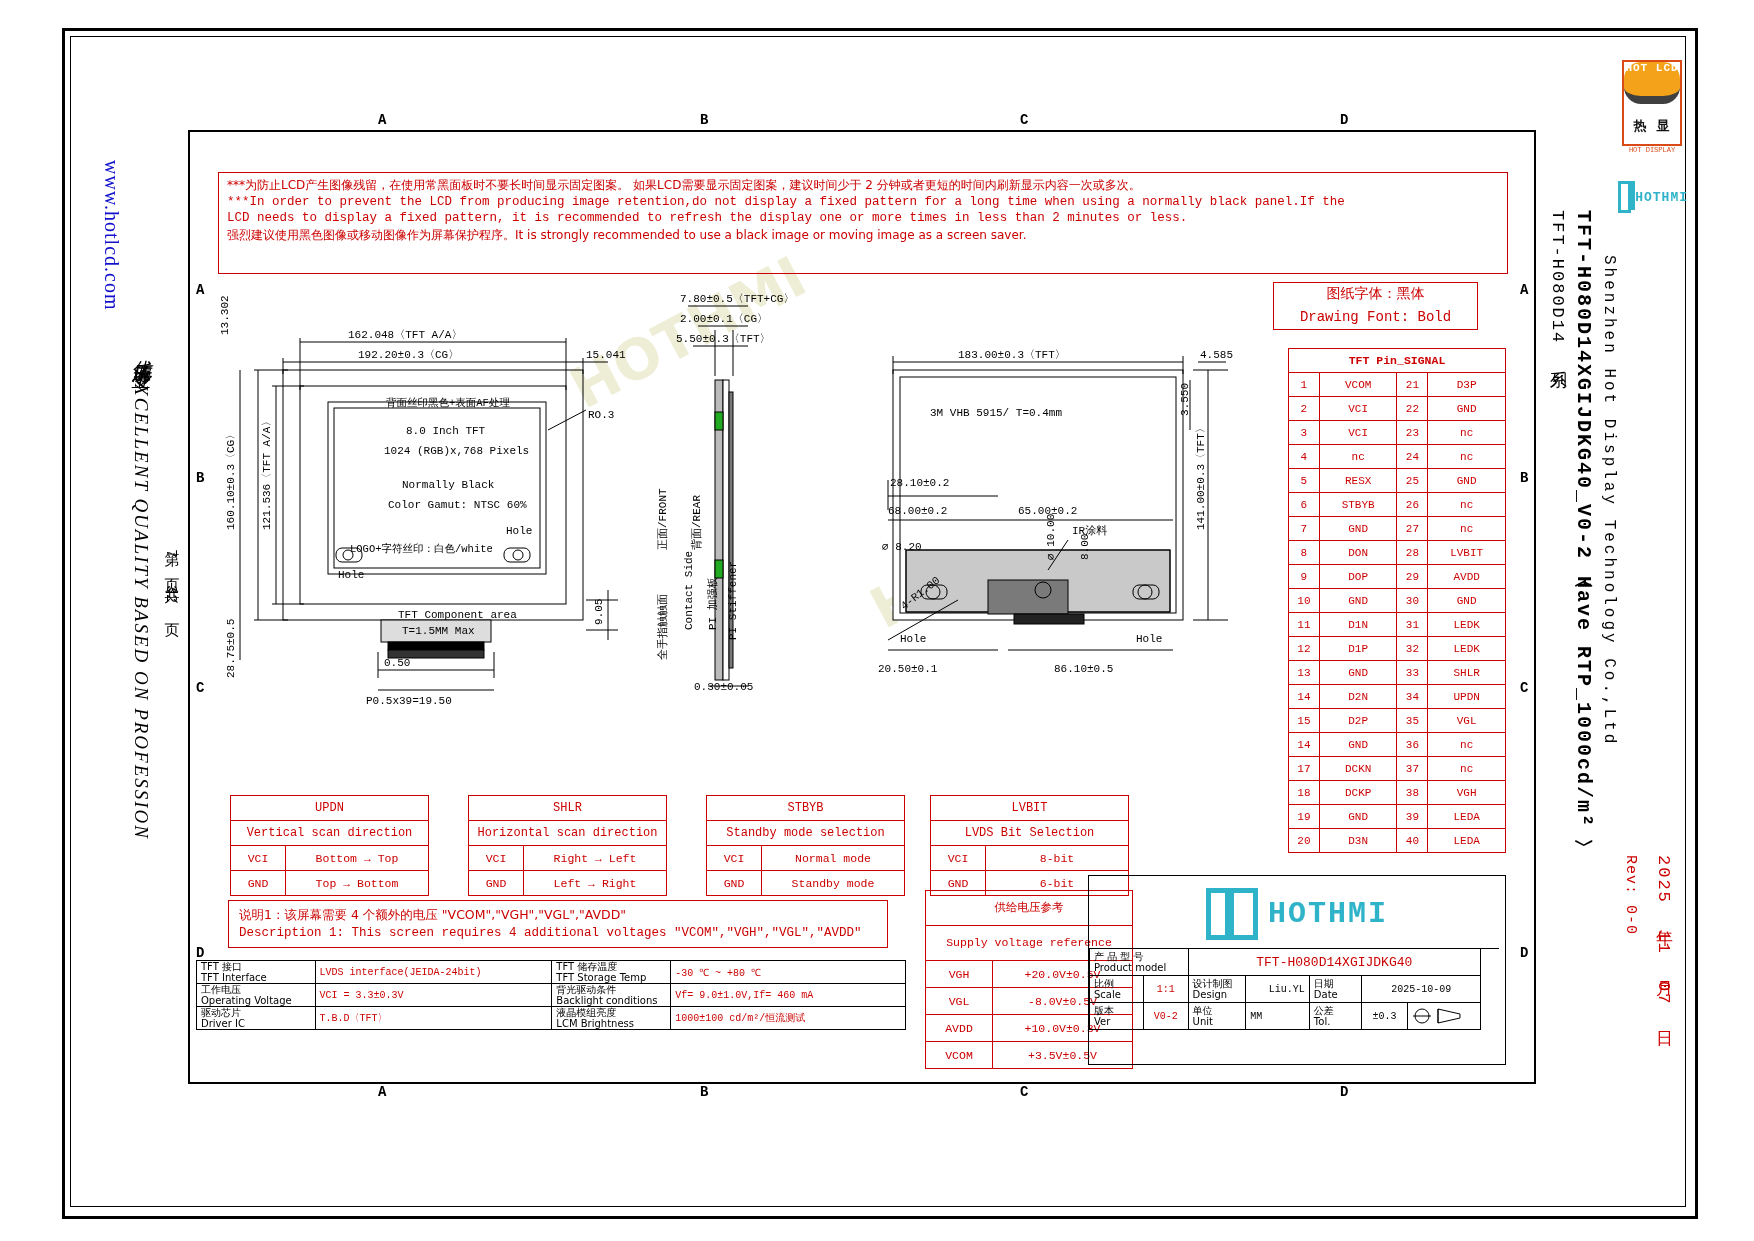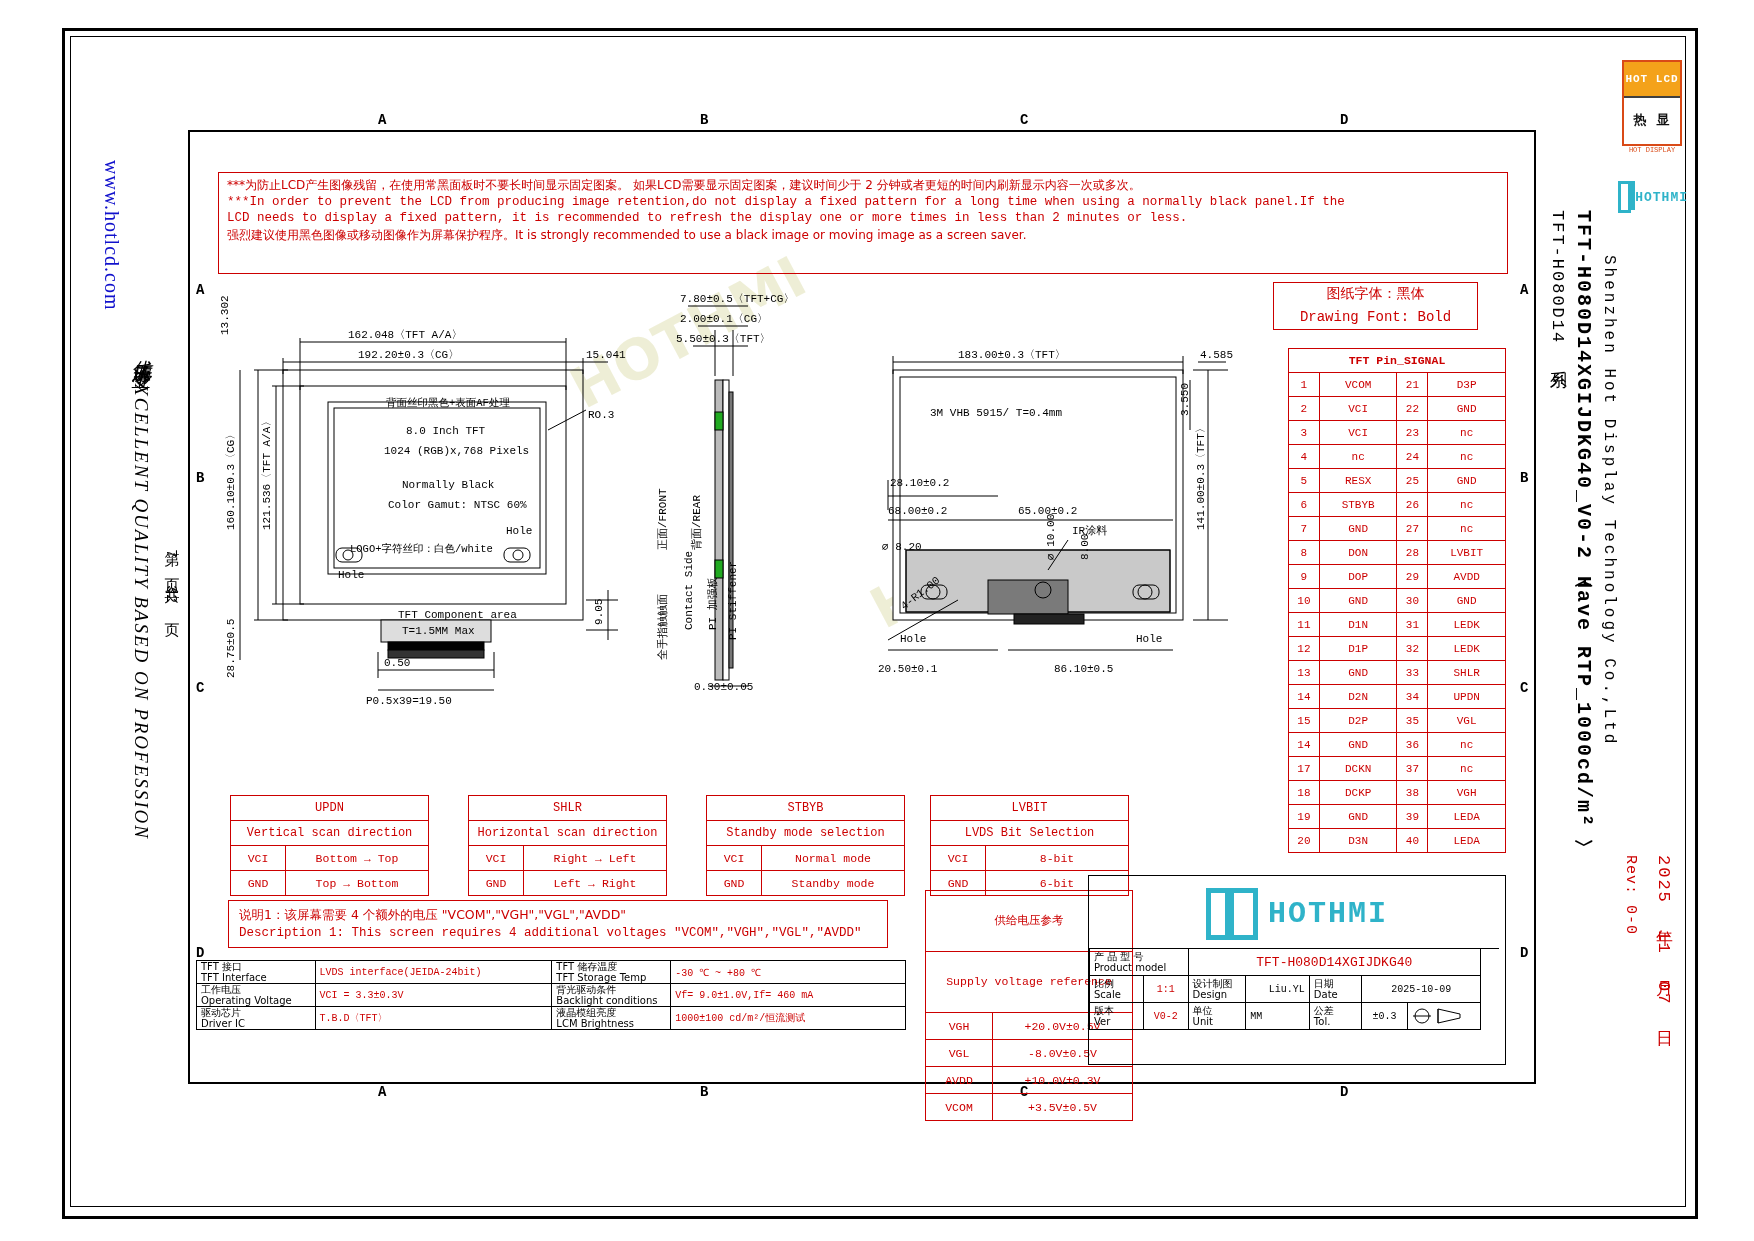--- a/index.html
+++ b/index.html
@@ -17,21 +17,21 @@
 
   
   .rtitle{left:1570px;top:210px;font-size:20px;font-weight:bold;letter-spacing:2px;}
   .rtitle2{left:1546px;top:210px;font-size:17px;letter-spacing:2px;}
   .rcompany{left:1600px;top:255px;font-size:16px;letter-spacing:3px;}
   .rdate{left:1652px;top:855px;font-size:17px;color:#cc0000;letter-spacing:2px;}
   .rrev{left:1622px;top:855px;font-size:15px;color:#cc0000;letter-spacing:1px;}
 
   
   .logo-hotlcd{position:absolute;left:1622px;top:60px;width:56px;height:82px;border:2px solid #d94a17;background:#fff;}
-  .logo-hotlcd .lhead{height:34px;background:#f4a21a;border-bottom:2px solid #404040;display:flex;align-items:center;justify-content:center;}
+  .logo-hotlcd .lhead{height:34px;background:#f4a21a;border-bottom:8px solid #404040;display:flex;justify-content:center;border-radius:17px;}
   .logo-hotlcd .lhead span{font-size:11px;font-weight:bold;color:#fff;letter-spacing:1px;}
   .logo-hotlcd .lbody{display:flex;align-items:center;justify-content:center;height:44px;}
   .logo-hotlcd .lbody span{font-size:13px;font-weight:bold;color:#111;letter-spacing:1px;}
   .logo-hotlcd .lfoot{position:absolute;left:0;top:84px;width:56px;text-align:center;font-size:7px;color:#d94a17;}
 
   .logo-hothmi-top{position:absolute;left:1618px;top:176px;width:70px;height:42px;display:flex;align-items:center;}
   .logo-hothmi-top .hbox{width:26px;height:26px;border:3px solid #2fb3c9;position:relative;margin-right:4px;}
   .logo-hothmi-top .hbox::before{content:"";position:absolute;left:9px;top:-3px;width:5px;height:29px;background:#2fb3c9;}
   .logo-hothmi-top .htxt{font-size:13px;font-weight:bold;color:#2fb3c9;letter-spacing:1px;}
 
@@ -65,21 +65,21 @@
   .mtbl td.hdr{font-size:12px;}
   .mtbl td.k{width:52px;}
   .mtbl td.v{width:140px;}
 
   .desc1{position:absolute;left:228px;top:900px;width:660px;border:1px solid #cc0000;box-sizing:border-box;padding:4px 10px;}
   .desc1 div{color:#cc0000;font-size:12.5px;line-height:19px;white-space:nowrap;}
   .desc1 div.cn{font-family:"DejaVu Sans",sans-serif;}
 
   .supply{position:absolute;left:925px;top:890px;width:208px;border-collapse:collapse;}
   .supply td{border:1px solid #cc0000;color:#cc0000;font-size:11.5px;text-align:center;height:24px;}
-  .supply td.hdr{font-size:11.5px;line-height:14px;padding:18px 0;}
+  .supply td.hdr{font-size:11.5px;line-height:14px;padding:5px 0;}
   .supply td.k{width:64px;}
 
   
   .spec{position:absolute;left:196px;top:960px;width:710px;border-collapse:collapse;}
   .spec td{border:1px solid #000;font-size:10px;height:22px;padding:0 4px;}
   .spec td.lbl{width:115px;line-height:11px;font-family:"DejaVu Sans",sans-serif;}
   .spec td.val{width:240px;color:#cc0000;font-family:"Liberation Mono",monospace;}
 
   
   .titleblock{position:absolute;left:1088px;top:875px;width:418px;height:190px;border:1px solid #000;box-sizing:border-box;}

